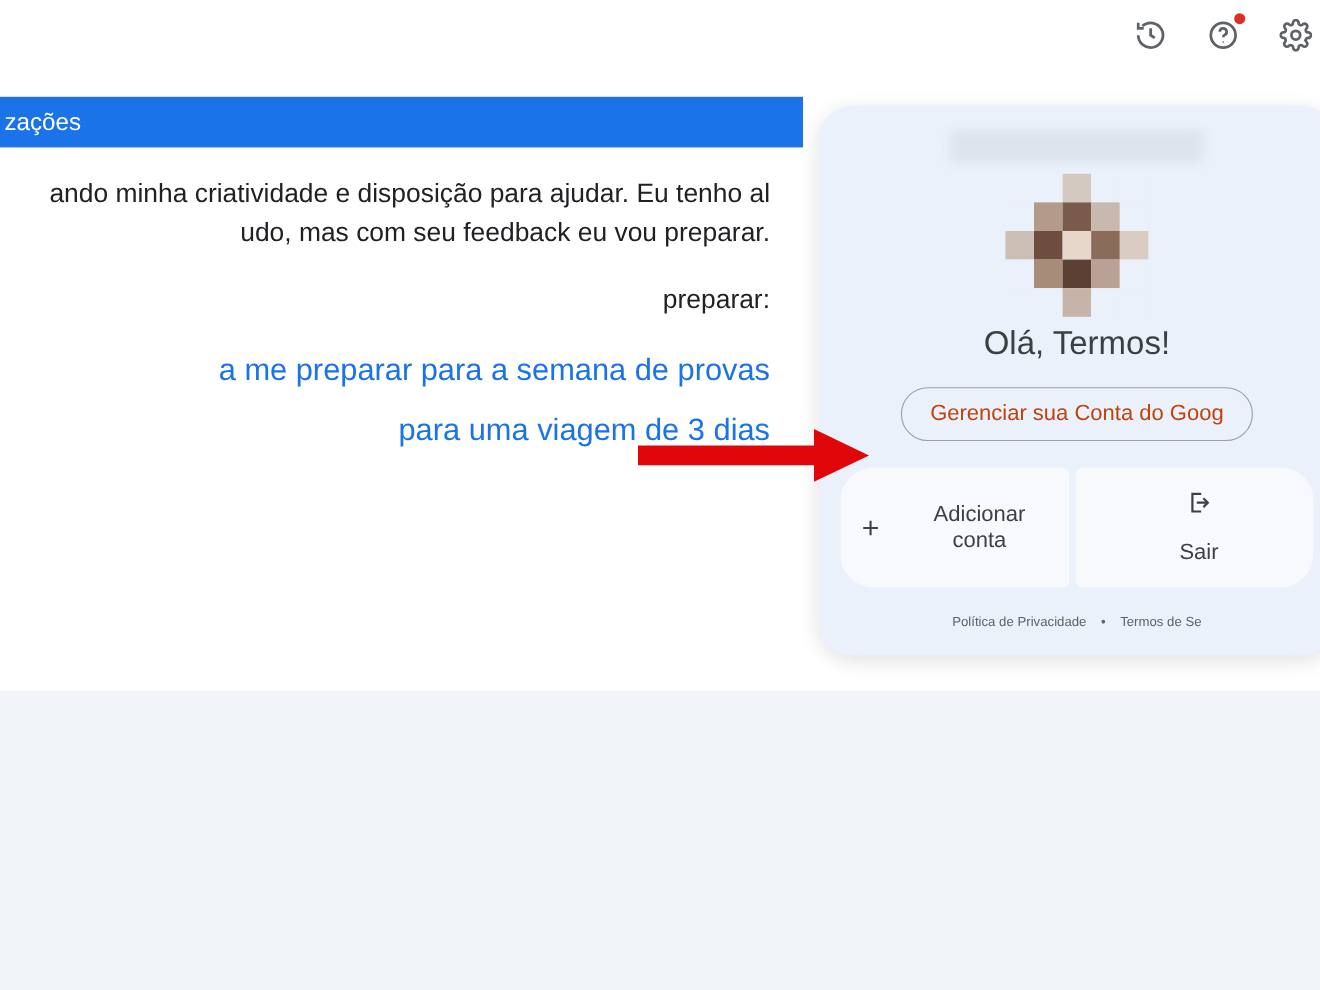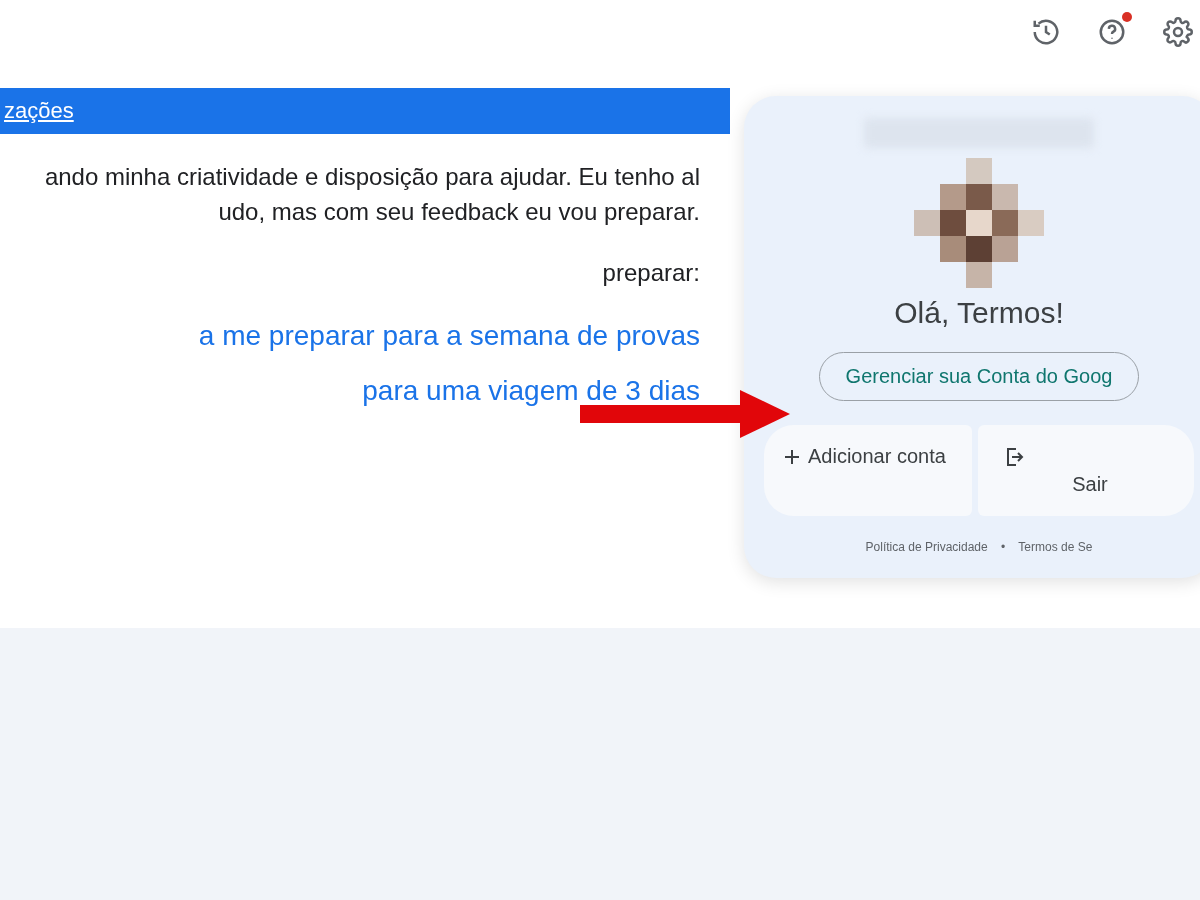--- a/index.html
+++ b/index.html
@@ -36,21 +36,20 @@
     position: absolute;
     left: 0; top: 88px;
     width: 730px; height: 46px;
     background: #1a73e8;
     color: #fff;
     font-size: 22px;
     display: flex; align-items: center;
     padding-left: 4px;
   }
   .banner .link {
-    text-decoration: underline;
     cursor: pointer;
   }
 
   
   .content {
     position: absolute;
     left: 0; top: 160px;
     width: 700px;
     padding-left: 4px;
     font-size: 24px;
@@ -102,41 +101,42 @@
     font-weight: 400;
     margin-bottom: 22px;
   }
   .manage-btn {
     display: block;
     margin: 0 auto 24px auto;
     padding: 12px 26px;
     border: 1px solid #9aa0a6;
     border-radius: 999px;
     background: transparent;
-    color: #0f766e;
+    color: #c2410c;
     font-size: 20px;
     cursor: pointer;
     white-space: nowrap;
     max-width: 100%;
     overflow: hidden;
   }
   .actions {
     display: flex;
     gap: 6px;
     margin-bottom: 24px;
   }
   .action-btn {
     flex: 1;
     background: #f7f9fc;
     border: none;
     padding: 20px 16px;
     font-size: 20px;
     color: #3c4043;
     display: flex;
-    gap: 4px;
+    align-items: center;
+    gap: 22px;
     cursor: pointer;
   }
   .action-btn.left { border-radius: 30px 6px 6px 30px; justify-content: flex-start; }
   .action-btn.right { border-radius: 6px 30px 30px 6px; justify-content: flex-start; padding-left: 24px; flex-direction: column; }
   .action-btn svg { width: 24px; height: 24px; stroke: #3c4043; stroke-width: 2; fill: none; }
   .footer-links {
     text-align: center;
     color: #5f6368;
     font-size: 12px;
   }

